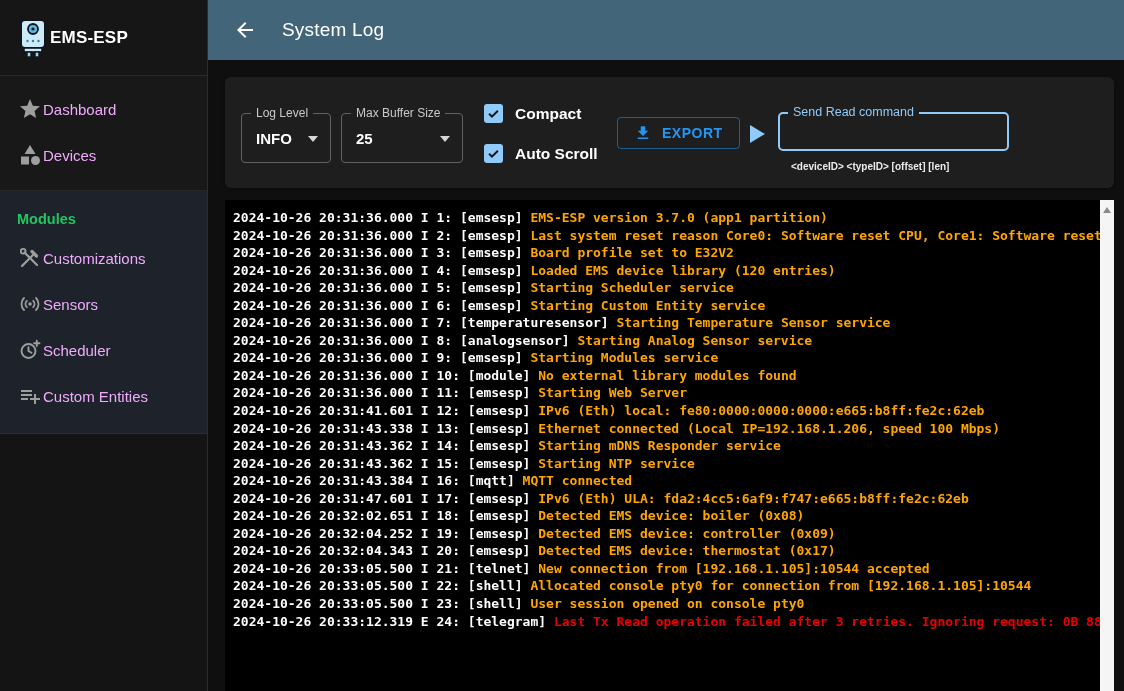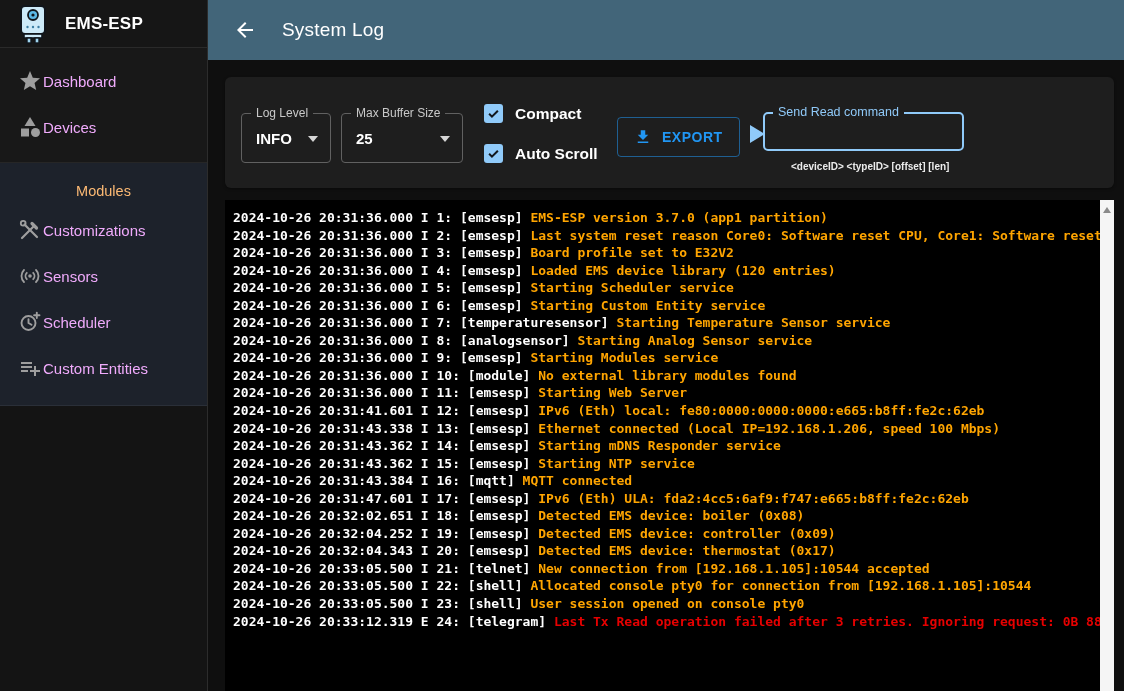--- a/index.html
+++ b/index.html
@@ -3,29 +3,29 @@
 <meta charset="utf-8">
 <style>
   * { margin:0; padding:0; box-sizing:border-box; }
   html,body { width:1124px; height:691px; overflow:hidden; background:#0f0f0f;
               font-family:"Liberation Sans", sans-serif; }
   .app { display:flex; width:1124px; height:691px; }
 
   
   .sidebar { width:208px; flex-shrink:0; background:#141414; border-right:1px solid #2c2c2c;
              display:flex; flex-direction:column; }
-  .sidebar-header { height:48px; background:#161616; border-bottom:1px solid #2a2a2a;
-                    display:flex; align-items:center; gap:15px; padding:0 16px; flex-shrink:0; }
+  .sidebar-header { height:76px; background:#161616; border-bottom:1px solid #2a2a2a;
+                    display:flex; align-items:center; padding:0 16px; flex-shrink:0; }
   .brand { color:#fff; font-size:17px; font-weight:700; letter-spacing:.2px; }
   .nav-top { background:#181818; padding:10px 0 12px; border-bottom:1px solid #262626; }
   .nav-item { height:46px; display:flex; align-items:center; padding:0 17px;
               color:#f0abfc; font-size:15px; font-weight:500; cursor:pointer; }
   .nav-item .ico { width:26px; display:flex; justify-content:center; align-items:center; }
   .modules-section { background:#1d222b; padding:4px 0 14px; border-bottom:1px solid #2a2f38; }
-  .modules-header { color:#fdba74; font-weight:400; font-size:14.5px; padding:16px 17px 8px;text-align:center; }
+  .modules-header { color:#22c55e; font-weight:700; font-size:14.5px; padding:16px 17px 8px; }
   .sidebar-rest { flex:1; background:#141414; }
 
   
   .main { flex:1; min-width:0; display:flex; flex-direction:column; }
   .appbar { height:60px; background:#426579; flex-shrink:0; display:flex; align-items:center;
             gap:23px; padding-left:23px; }
   .appbar-title { color:#fff; font-size:19px; font-weight:500; letter-spacing:.2px; }
   .back-btn { width:28px; height:28px; display:flex; align-items:center; justify-content:center; cursor:pointer; }
 
   .content { flex:1; background:#0f0f0f; padding:17px 10px 0 17px; display:flex;
@@ -47,30 +47,30 @@
   #log-level-select .caret-down { right:12px; }
   #max-buffer-select { left:116px; width:122px; }
   #max-buffer-select .caret-down { right:12px; }
 
   .check-row { position:absolute; left:259px; display:flex; align-items:center; gap:12px; cursor:pointer; }
   .check-row.first { top:27px; } .check-row.second { top:67px; }
   .checkbox { width:19px; height:19px; background:#90caf9; border-radius:3px;
               display:flex; align-items:center; justify-content:center; }
   .check-label { color:#fff; font-size:15.5px; font-weight:600; }
 
-  .export-btn { position:absolute; left:392px; top:40px; height:40px; padding:0 16px;
+  .export-btn { position:absolute; left:392px; top:40px; height:32px; padding:0 16px;
                 display:flex; align-items:center; gap:10px; border:1px solid rgba(33,150,243,.55);
                 border-radius:4px; color:#2196f3; font-size:14px; font-weight:600;
                 letter-spacing:.5px; background:transparent; cursor:pointer; }
 
   .send-play { position:absolute; left:525px; top:48px; width:0; height:0; cursor:pointer;
                border-top:9px solid transparent; border-bottom:9px solid transparent;
                border-left:15px solid #90caf9; }
 
-  .send-field { position:absolute; left:538px; top:35px; width:201px; height:39px;
+  .send-field { position:absolute; left:553px; top:35px; width:231px; height:39px;
                 border:2px solid #90caf9; border-radius:5px; }
   .send-field .flabel { position:absolute; top:-9px; left:8px; background:#1e1e1e; padding:0 5px;
                         font-size:12.5px; color:#90caf9; font-weight:500; }
   .send-field input { width:100%; height:100%; background:transparent; border:none; outline:none;
                       color:#fff; font-size:14px; padding:0 10px; font-family:"Liberation Sans", sans-serif; }
   .send-helper { position:absolute; left:566px; top:84px; color:#ececec; font-size:10px; font-weight:700; }
 
   
   .console-wrap { margin-top:12px; flex:1; position:relative; background:#000; overflow:hidden; }
   .log-lines { padding:9px 22px 0 8px; font-family:"DejaVu Sans Mono", monospace;

